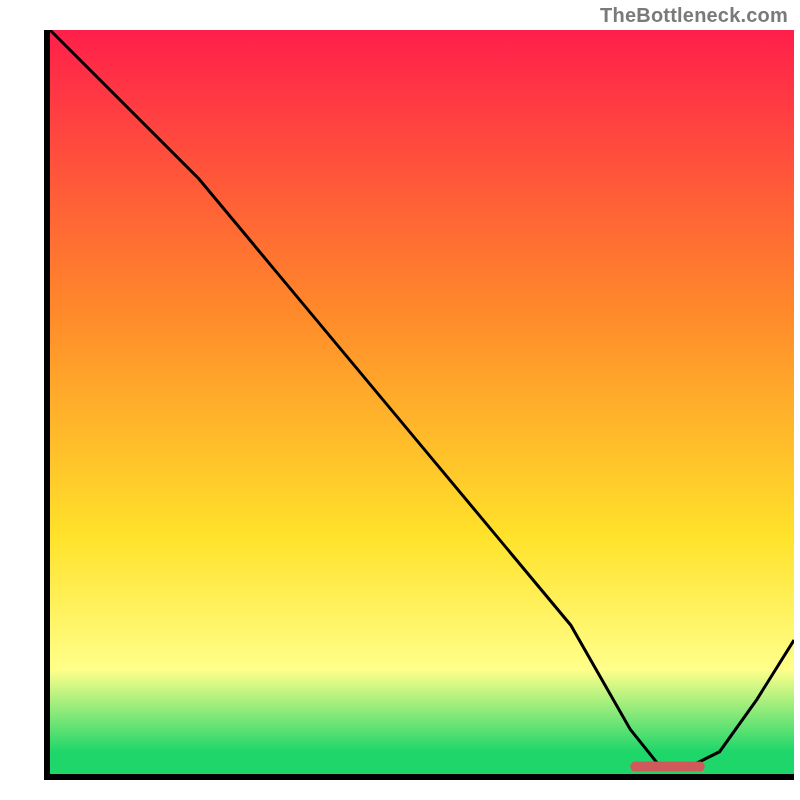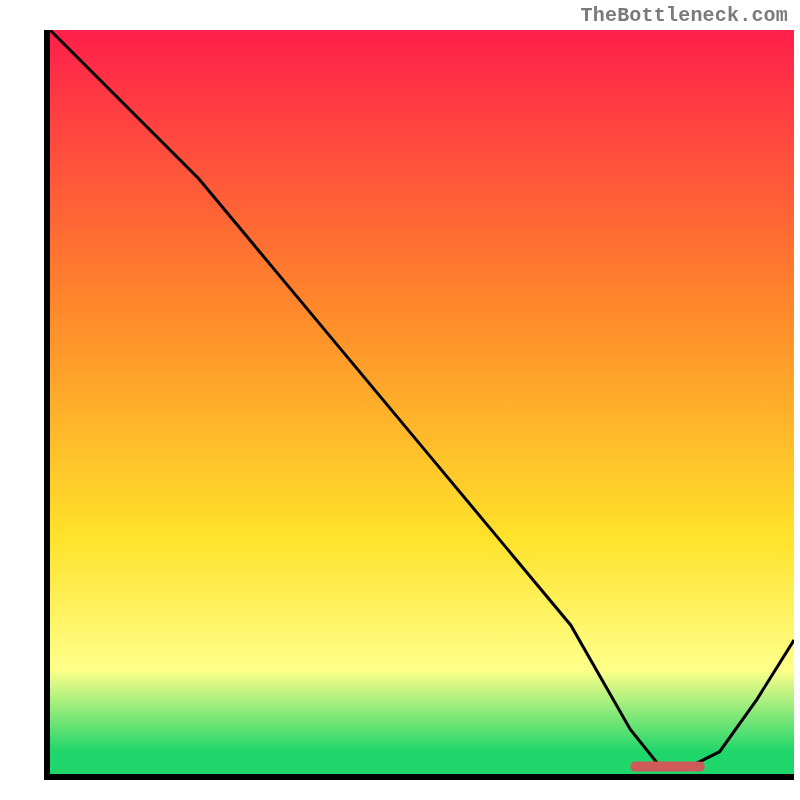--- a/index.html
+++ b/index.html
@@ -20,21 +20,20 @@
   .watermark {
     position: absolute;
     top: 4px;
     right: 12px;
     font-size: 20px;
     font-weight: 600;
     color: #7a7a7a;
     letter-spacing: 0.2px;
     z-index: 10;
     pointer-events: none;
-    font-family: Liberation Mono, monospace;
   }
   .plot {
     position: absolute;
     left: 44px;
     top: 30px;
     width: 750px;
     height: 750px;
     box-sizing: border-box;
     border-left: 6px solid #000;
     border-bottom: 6px solid #000;

